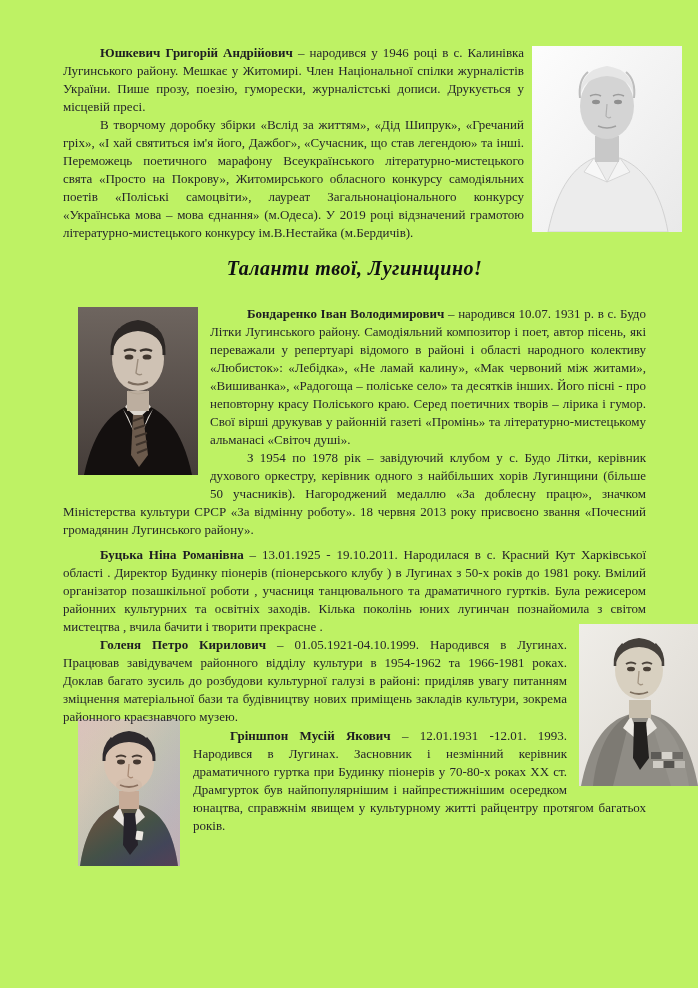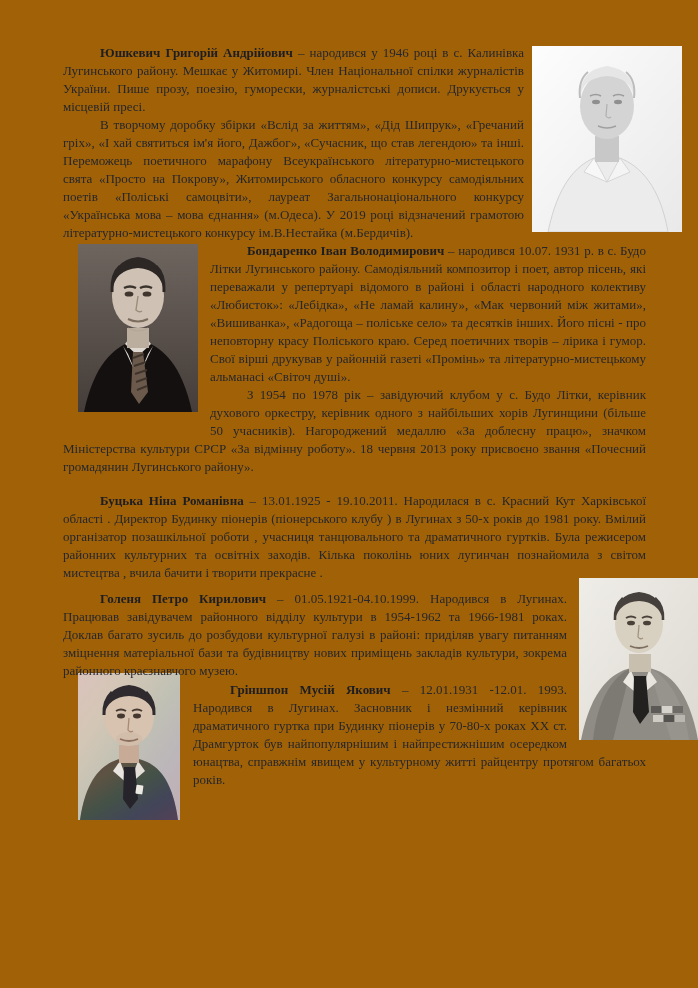--- a/index.html
+++ b/index.html
@@ -1,20 +1,20 @@
 <!DOCTYPE html>
 <html lang="uk"><head>
 <meta charset="utf-8">
 <style>
   html,body{margin:0;padding:0;background:#ffffff;}
   .page{
     position:relative;
     width:698px;height:988px;
     margin:0 auto;
-    background:#a16207;
+    background:#bef264;
     box-sizing:border-box;
     padding:44px 52px 0 63px;
     overflow:hidden;
     font-family:"Liberation Serif","DejaVu Serif",serif;
     color:#26262b;
   }
   p{
     margin:0;
     font-size:13px;
     line-height:18px;
@@ -35,22 +35,22 @@
   }
   figure{margin:0;padding:0;line-height:0;}
   .photo{background:#f2f2f2;}
   .photo svg{display:block;}
   .photo.f-right{float:right;}
   .photo.f-left{float:left;}
   .photo-yushkevych{width:150px;height:186px;margin:2px -36px 8px 8px;}
   .photo-bondarenko{width:120px;height:168px;margin:2px 12px 14px 15px;}
   .photo-holenya{width:121px;height:162px;margin:-12px -54px 8px 12px;}
   .photo-hrinshpon{width:102px;height:147px;margin:-8px 13px 6px 15px;}
-  .sec-butska{margin-top:16px;}
-  .sec-holenya{margin-top:8px;}
+  .sec-butska{margin-top:7px;}
+  .sec-holenya{}
   .sec-hrinshpon{margin-top:1px;}
 </style>
 </head>
 <body>
 
 <div class="page">
 
   <section class="bio sec-yushkevych">
     <figure class="photo f-right photo-yushkevych" aria-label="чорно-біле портретне фото літнього чоловіка з сивим волоссям у світлій сорочці">
       <svg width="150" height="186" viewBox="0 0 150 186" xmlns="http://www.w3.org/2000/svg">
@@ -74,20 +74,21 @@
         <path d="M58,50 Q64,47 69,50" stroke="#9b9b9b" stroke-width="1.5" fill="none"></path>
         <path d="M81,50 Q86,47 92,50" stroke="#9b9b9b" stroke-width="1.5" fill="none"></path>
         <path d="M75,58 L74,70 Q76,73 79,71" stroke="#b0b0b0" stroke-width="1.2" fill="none"></path>
         <path d="M66,80 Q75,84 84,80" stroke="#a0a0a0" stroke-width="1.5" fill="none"></path>
       </svg>
     </figure>
     <p><strong class="lead">Юшкевич Григорій Андрійович</strong><span> – народився у 1946 році в с. Калинівка Лугинського району. Мешкає у Житомирі. Член Національної спілки журналістів України. Пише прозу, поезію, гуморески, журналістські дописи. Друкується у місцевій пресі.</span></p>
     <p><span>В творчому доробку збірки «Вслід за життям», «Дід Шипрук», «Гречаний гріх», «І хай святиться ім'я його, Дажбог», «Сучасник, що став легендою» та інші. Переможець поетичного марафону Всеукраїнського літературно-мистецького свята «Просто на Покрову», Житомирського обласного конкурсу самодіяльних поетів «Поліські самоцвіти», лауреат Загальнонаціонального конкурсу «Українська мова – мова єднання» (м.Одеса). У 2019 році відзначений грамотою літературно-мистецького конкурсу ім.В.Нестайка (м.Бердичів).</span></p>
   </section>
 
+  <h1 class="title">Таланти твої, Лугинщино!</h1>
 
   <section class="bio sec-bondarenko">
     <figure class="photo f-left photo-bondarenko" aria-label="чорно-біле фото чоловіка у темному костюмі з краваткою на темному тлі">
       <svg width="120" height="168" viewBox="0 0 120 168" xmlns="http://www.w3.org/2000/svg">
         <defs>
           <linearGradient id="bbg" x1="0" y1="0" x2="0" y2="1">
             <stop offset="0" stop-color="#6e655f"></stop>
               <stop offset="1" stop-color="#453d39"></stop>
           </linearGradient>
         </defs>

